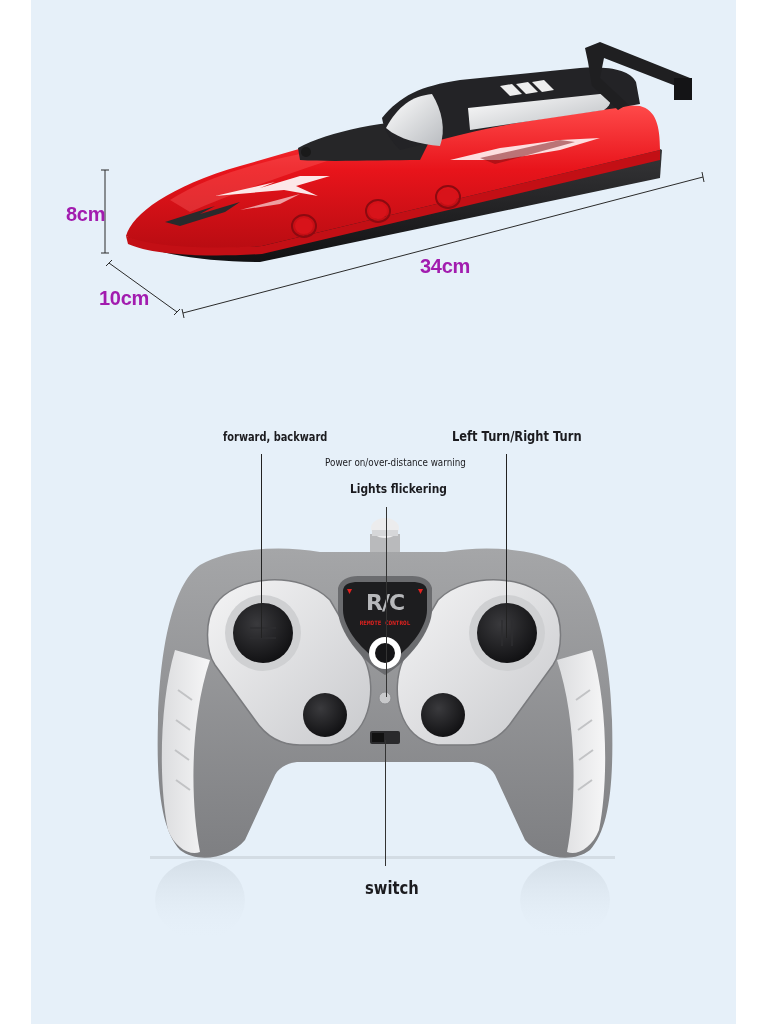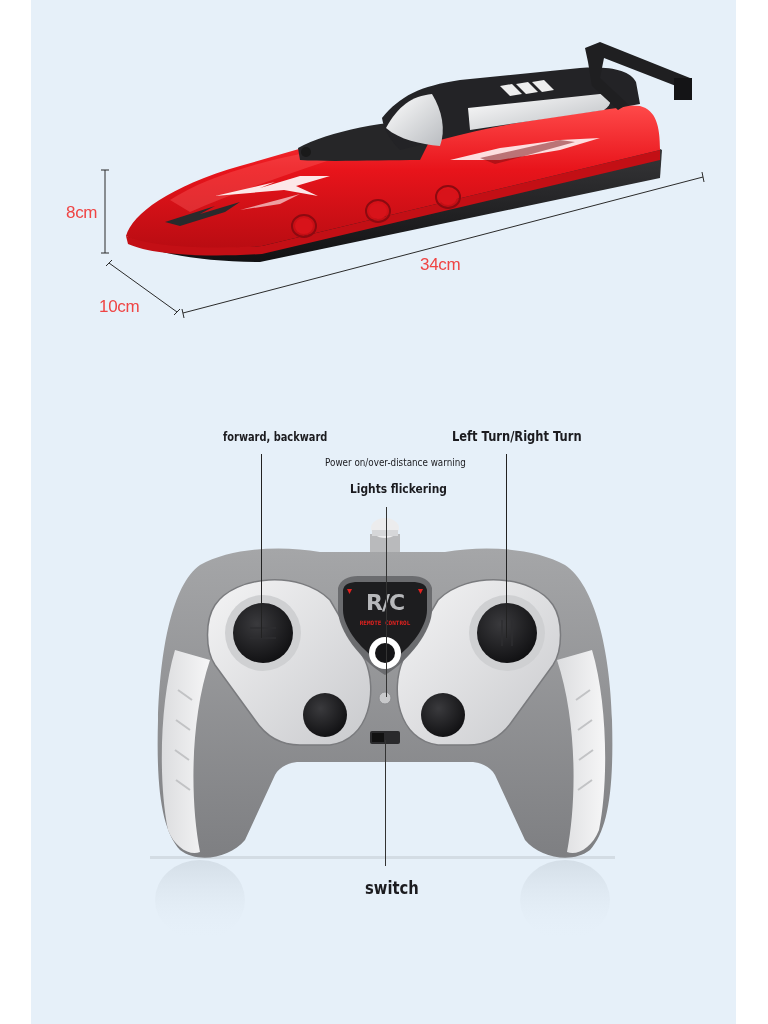--- a/index.html
+++ b/index.html
@@ -7,21 +7,21 @@
   body { position: relative; font-family: "Liberation Sans", "DejaVu Sans", sans-serif; }
   .panel {
     position: absolute; left: 31px; top: 0; width: 705px; height: 1024px;
     background: #e6f0f9;
   }
   .layer { position: absolute; left: 0; top: 0; width: 768px; height: 1024px; }
   .label {
     position: absolute; color: #1b1b1f; white-space: nowrap;
     font-family: "DejaVu Sans", sans-serif; transform-origin: left top;
   }
-  .dim-label { font-family: "Liberation Sans", sans-serif; font-size: 17px; color: #ef4444; letter-spacing: -0.3px; }
+  .dim-label { font-family: "Liberation Sans", sans-serif; font-size: 20px; color: #a21caf; letter-spacing: -0.3px; font-weight: bold; }
   .cond { transform: scaleX(0.82); font-weight: bold; }
   .cond-thin { transform: scaleX(0.8); }
   .callout {
     position: absolute; width: 1px; background: #222;
   }
 </style>
 </head>
 <body>
 
 <div class="panel"></div>
@@ -96,21 +96,21 @@
     <line x1="106" y1="266" x2="112" y2="260"></line>
     <line x1="174" y1="315" x2="180" y2="309"></line>
 
     <line x1="183" y1="313" x2="703" y2="177"></line>
     <line x1="182" y1="309" x2="184" y2="318"></line>
     <line x1="702" y1="172" x2="704" y2="182"></line>
   </g>
 </svg>
 
 <div class="label dim-label" style="left:66px; top:203px;">8cm</div>
-<div class="label dim-label" style="left:99px; top:297px;">10cm</div>
+<div class="label dim-label" style="left:99px; top:287px;">10cm</div>
 <div class="label dim-label" style="left:420px; top:255px;">34cm</div>
 
 <svg class="layer" viewBox="0 0 768 1024" xmlns="http://www.w3.org/2000/svg">
   <defs>
     <linearGradient id="bodyGray" x1="0" y1="0" x2="0" y2="1">
       <stop offset="0" stop-color="#a5a6a8"></stop>
       <stop offset="1" stop-color="#7e7f82"></stop>
     </linearGradient>
     <linearGradient id="faceSilver" x1="0" y1="0" x2="1" y2="1">
       <stop offset="0" stop-color="#f4f4f5"></stop>

